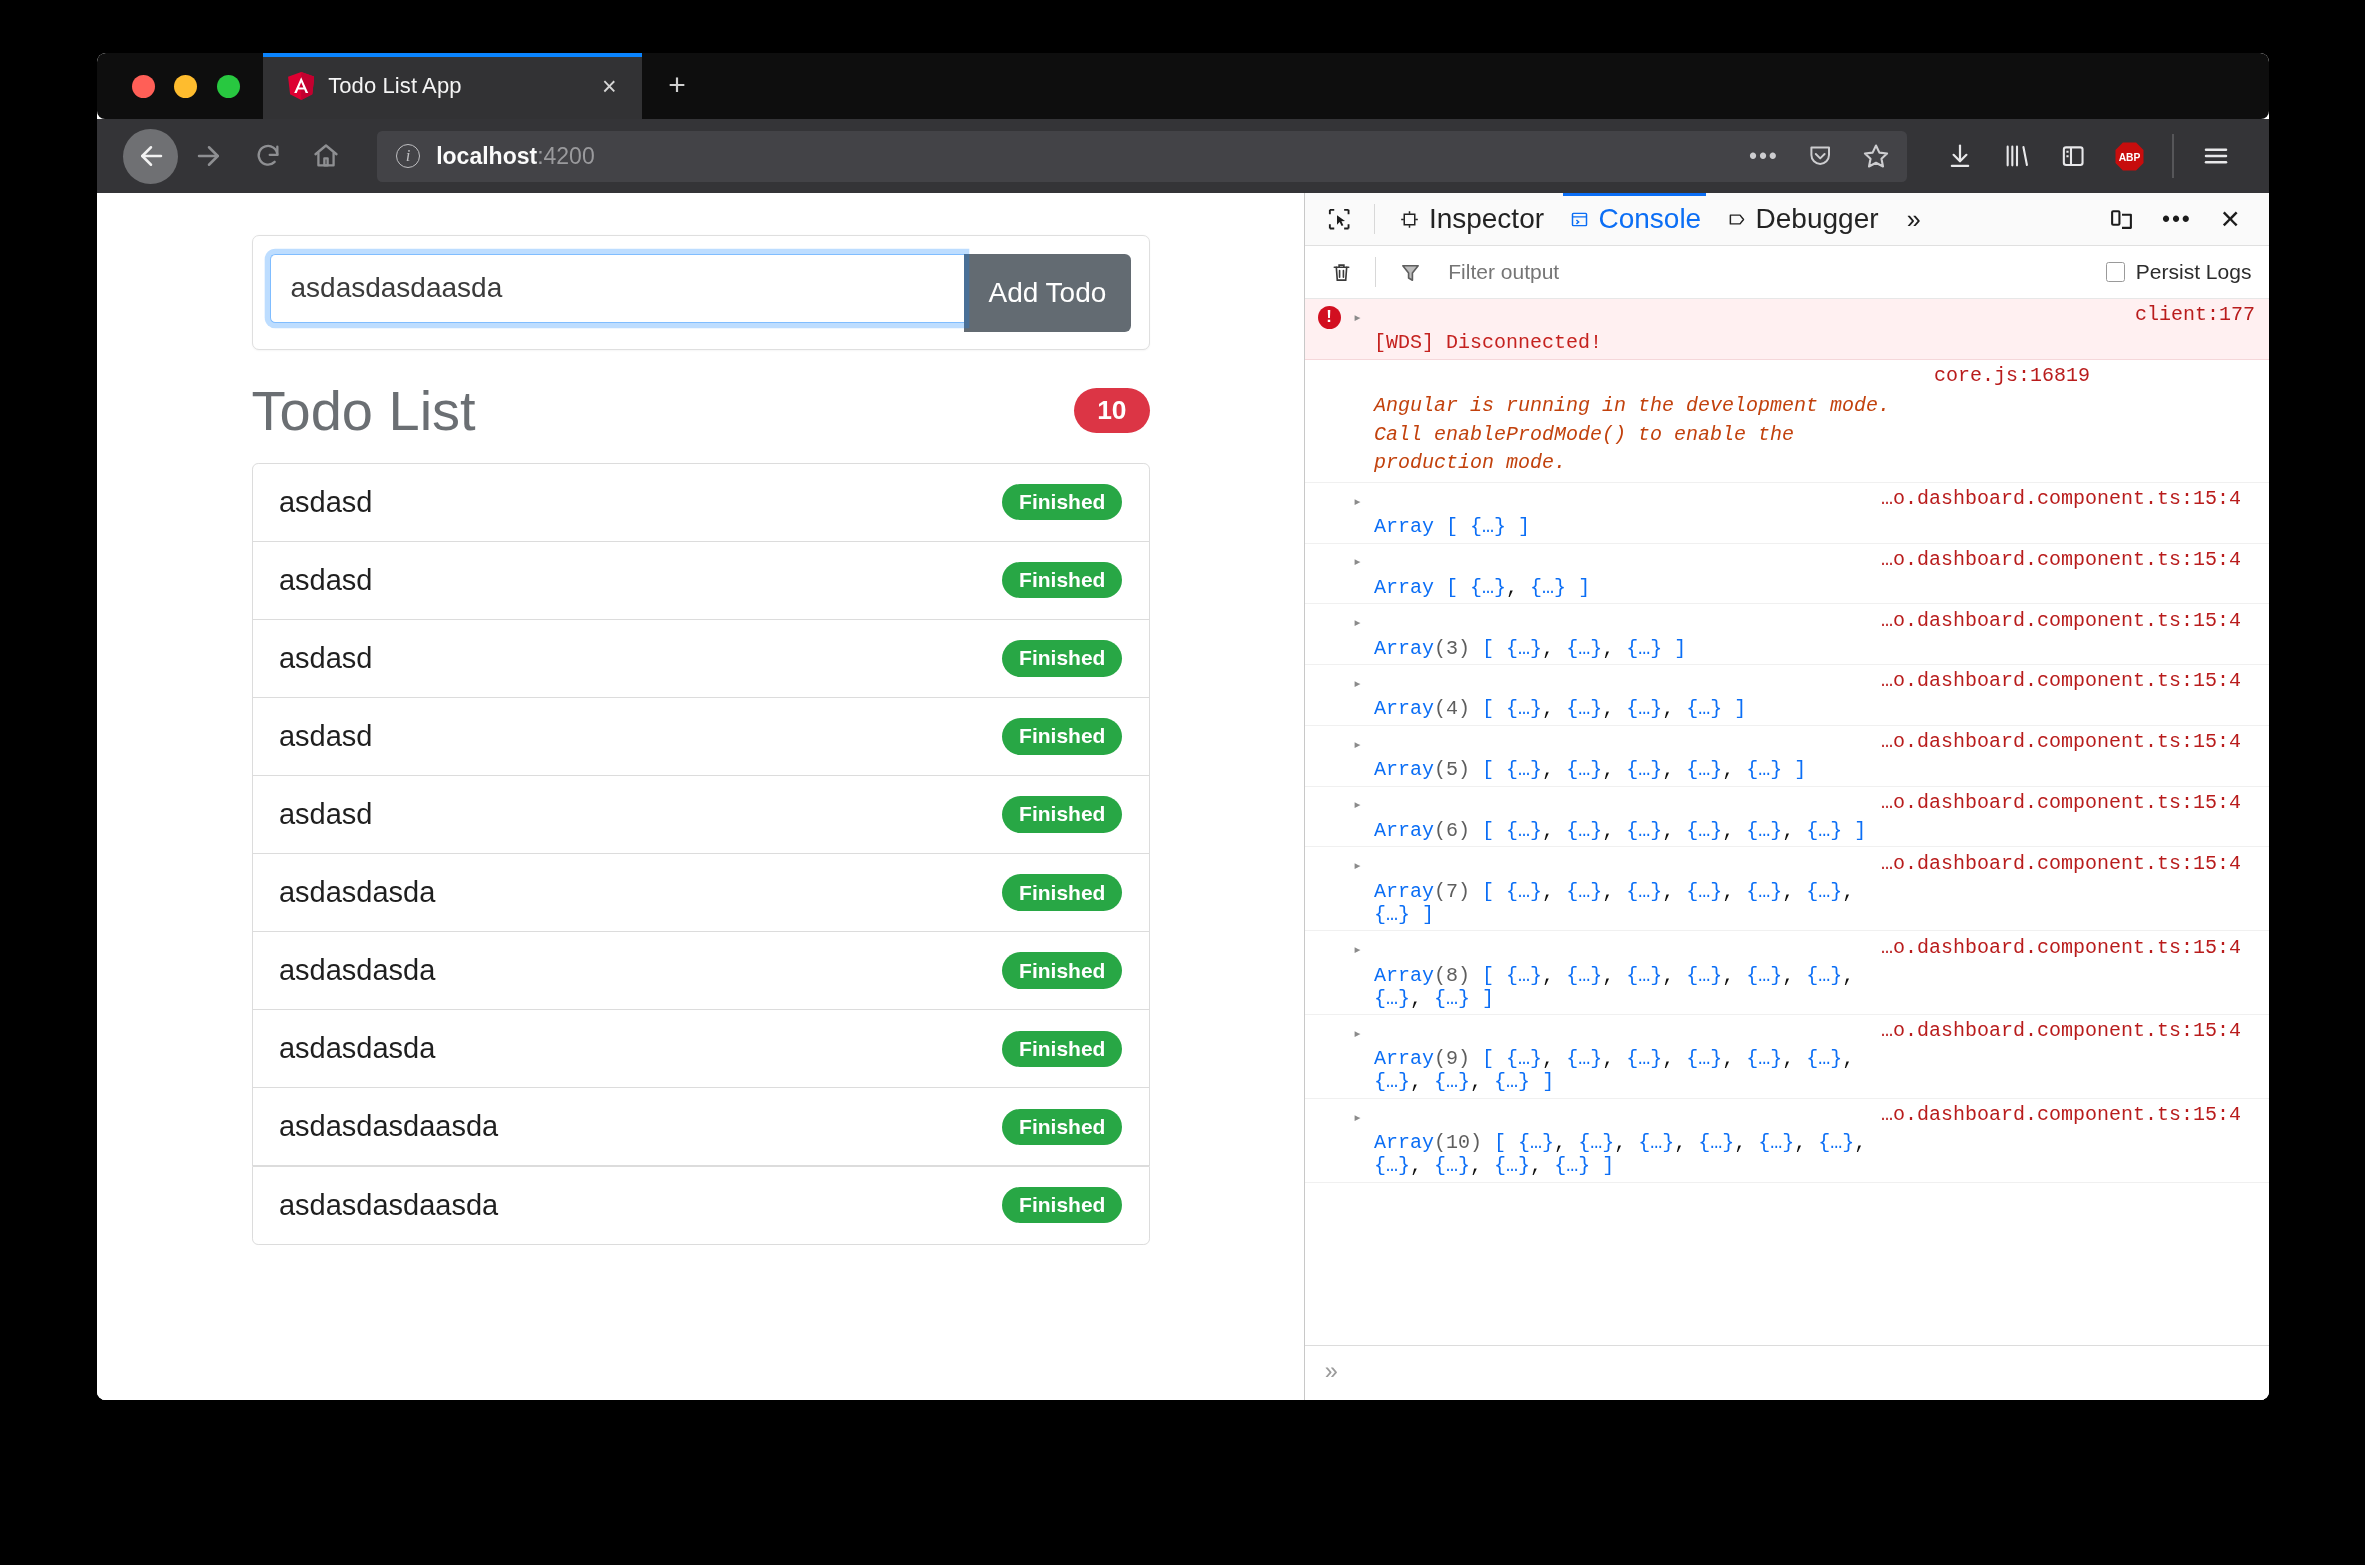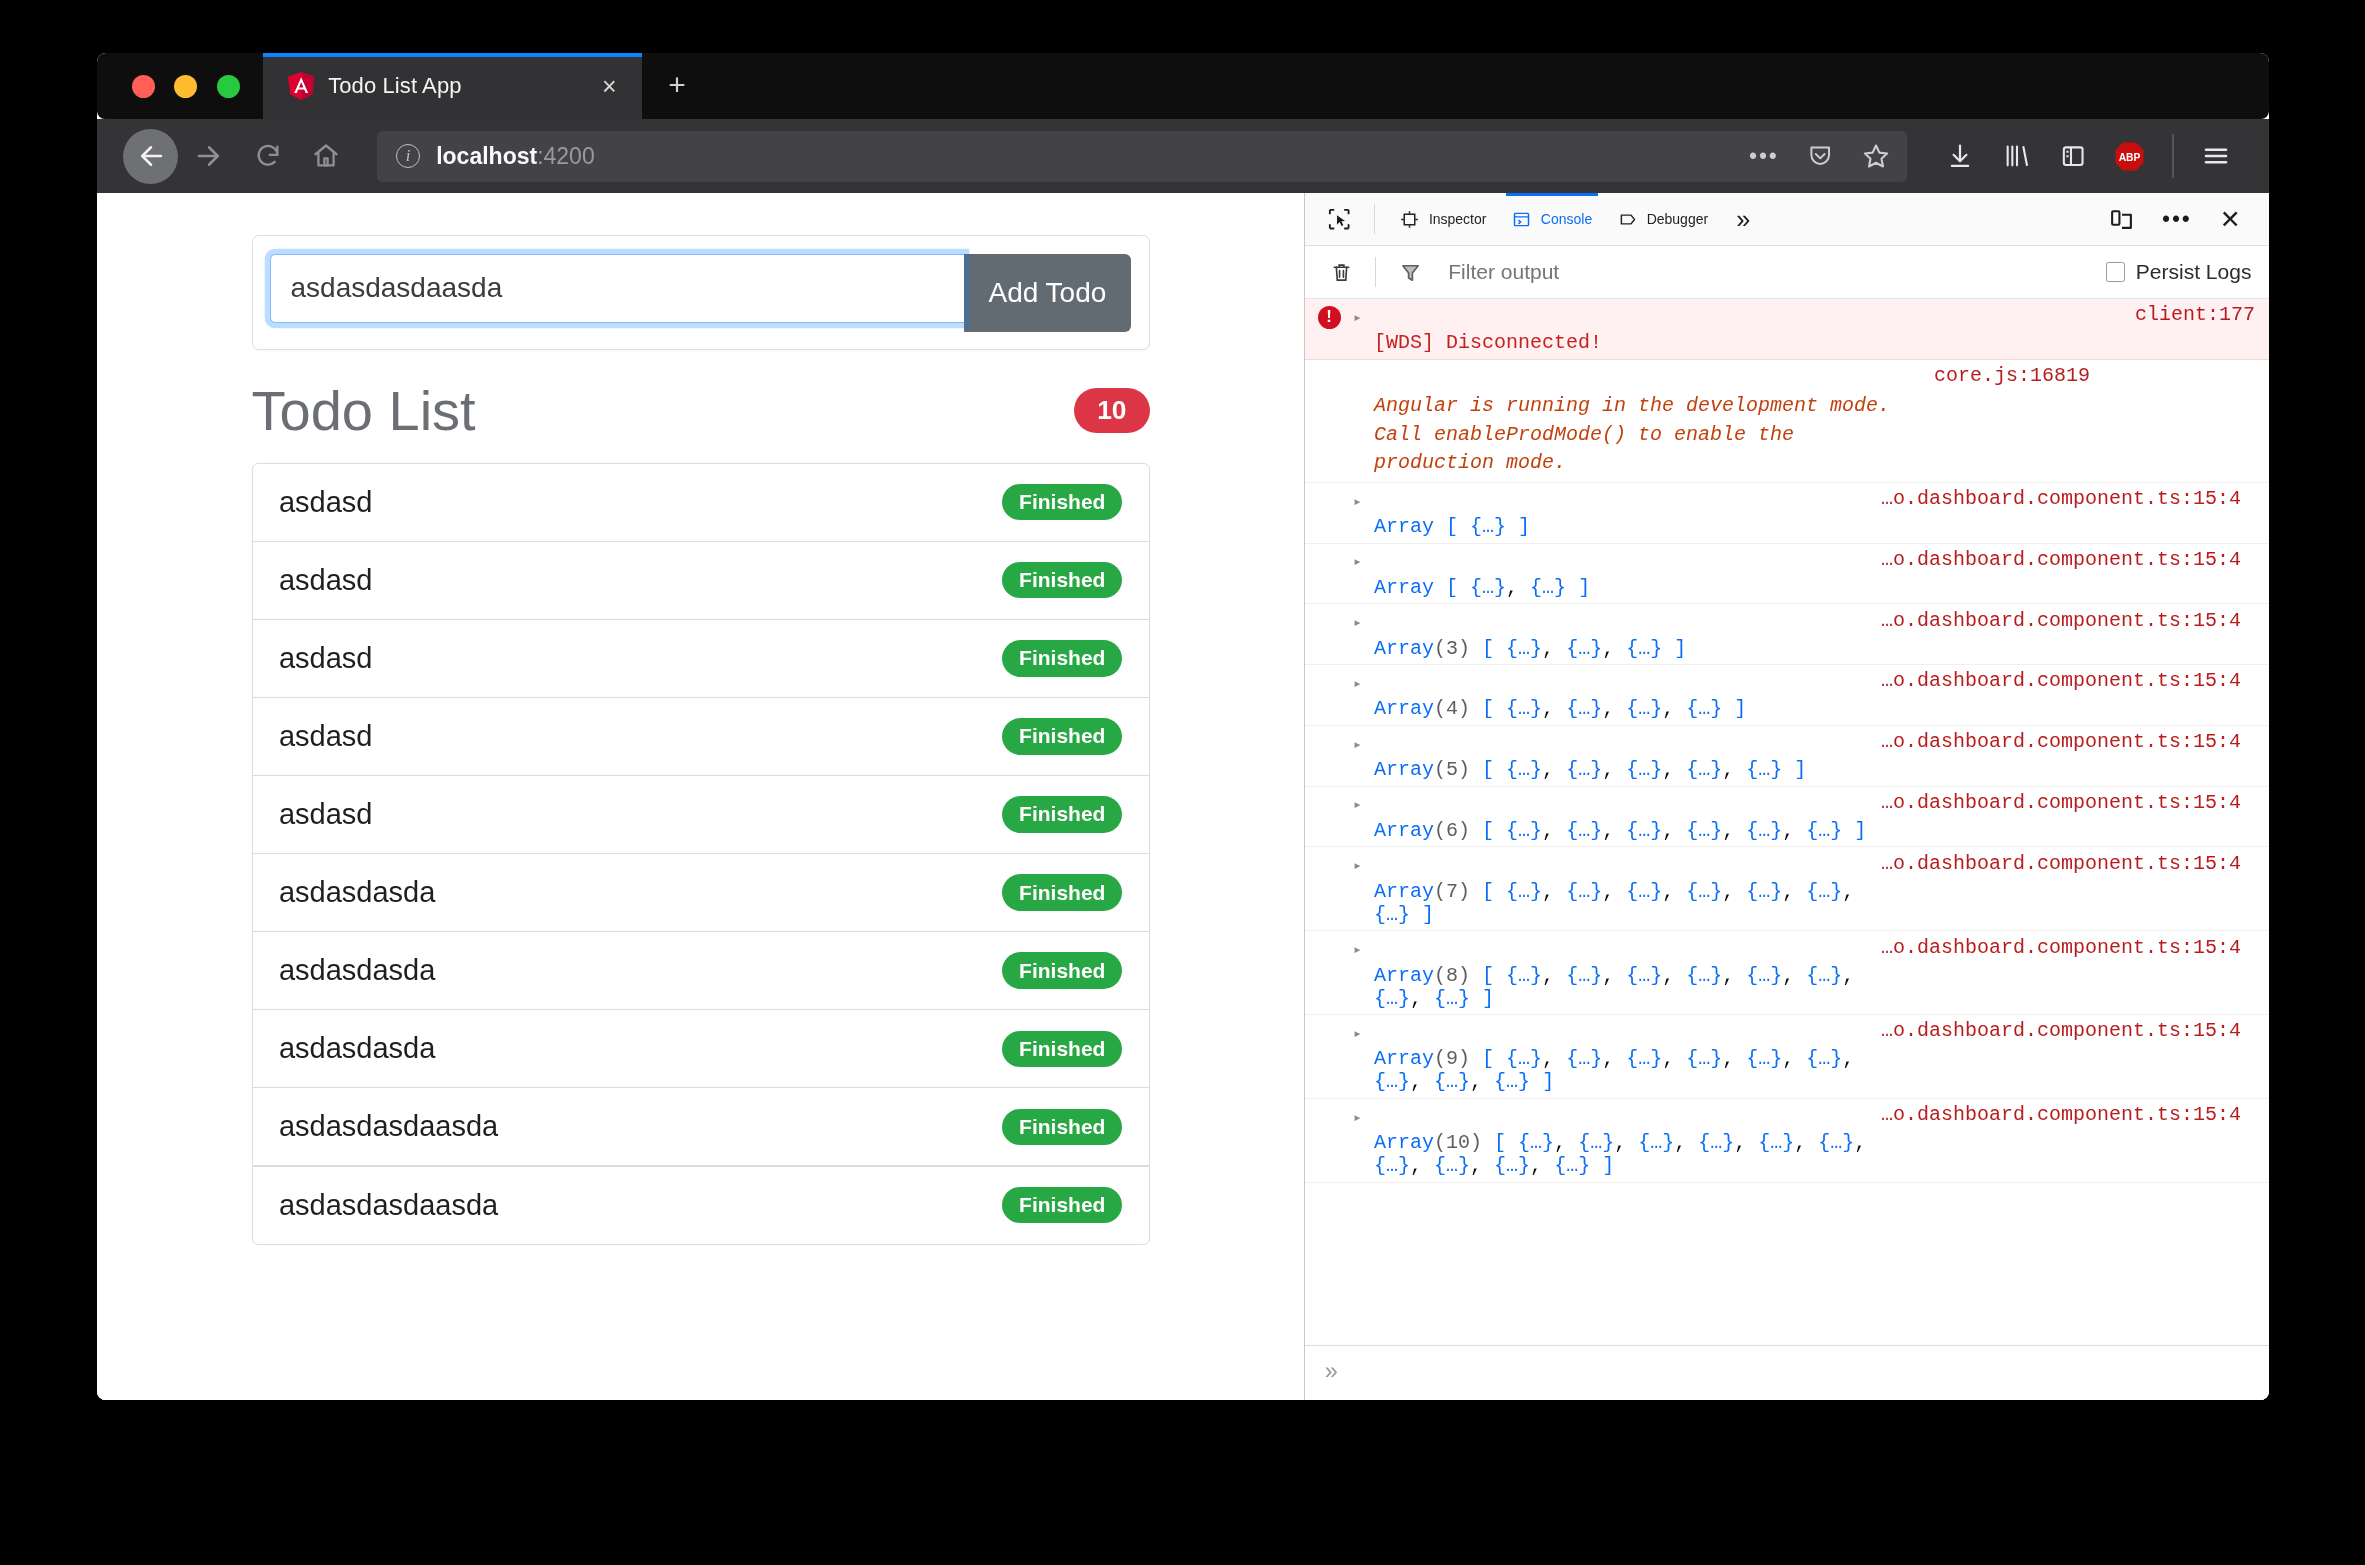--- a/index.html
+++ b/index.html
@@ -217,21 +217,21 @@
   }
   .dt-picker-btn {
     width: 44px; height: 37px;
     display: flex; align-items: center; justify-content: center;
     cursor: pointer;
   }
   .dt-vsep { width: 0.9px; height: 30px; background: #d8d8d8; margin: 0 8.8px; }
   .dt-tab {
     display: flex; align-items: center; gap: 8.8px;
     height: 53px; padding: 0 12.3px;
-    font-size: 14px; color: #232323;
+    font-size: 28px; color: #232323;
     cursor: pointer; position: relative;
     white-space: nowrap;
   }
   .dt-tab.active { color: #0b6ef5; }
   .dt-tab.active::before {
     content: ""; position: absolute; left: 7px; right: 7px; top: 0;
     height: 3.5px; background: #0b6ef5;
   }
   #dt-more-tabs { font-size: 25px; color: #1c1c1c; padding: 0 12.3px; cursor: pointer; }
   #dt-tab-spacer { flex: 1; }

